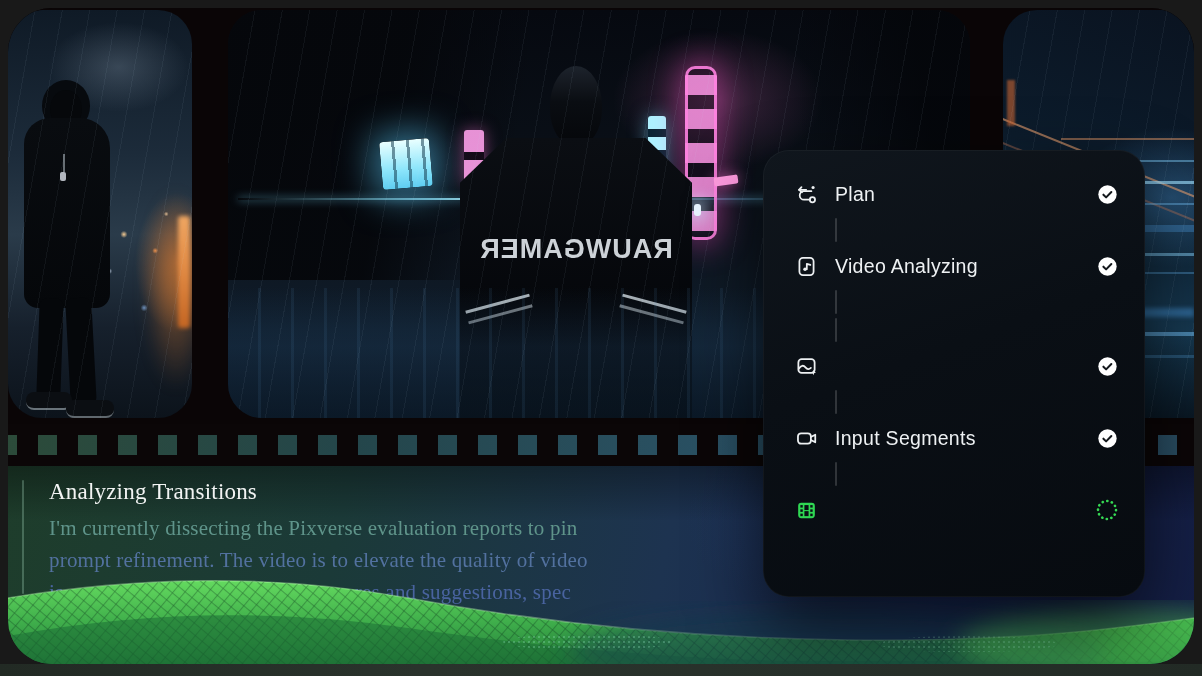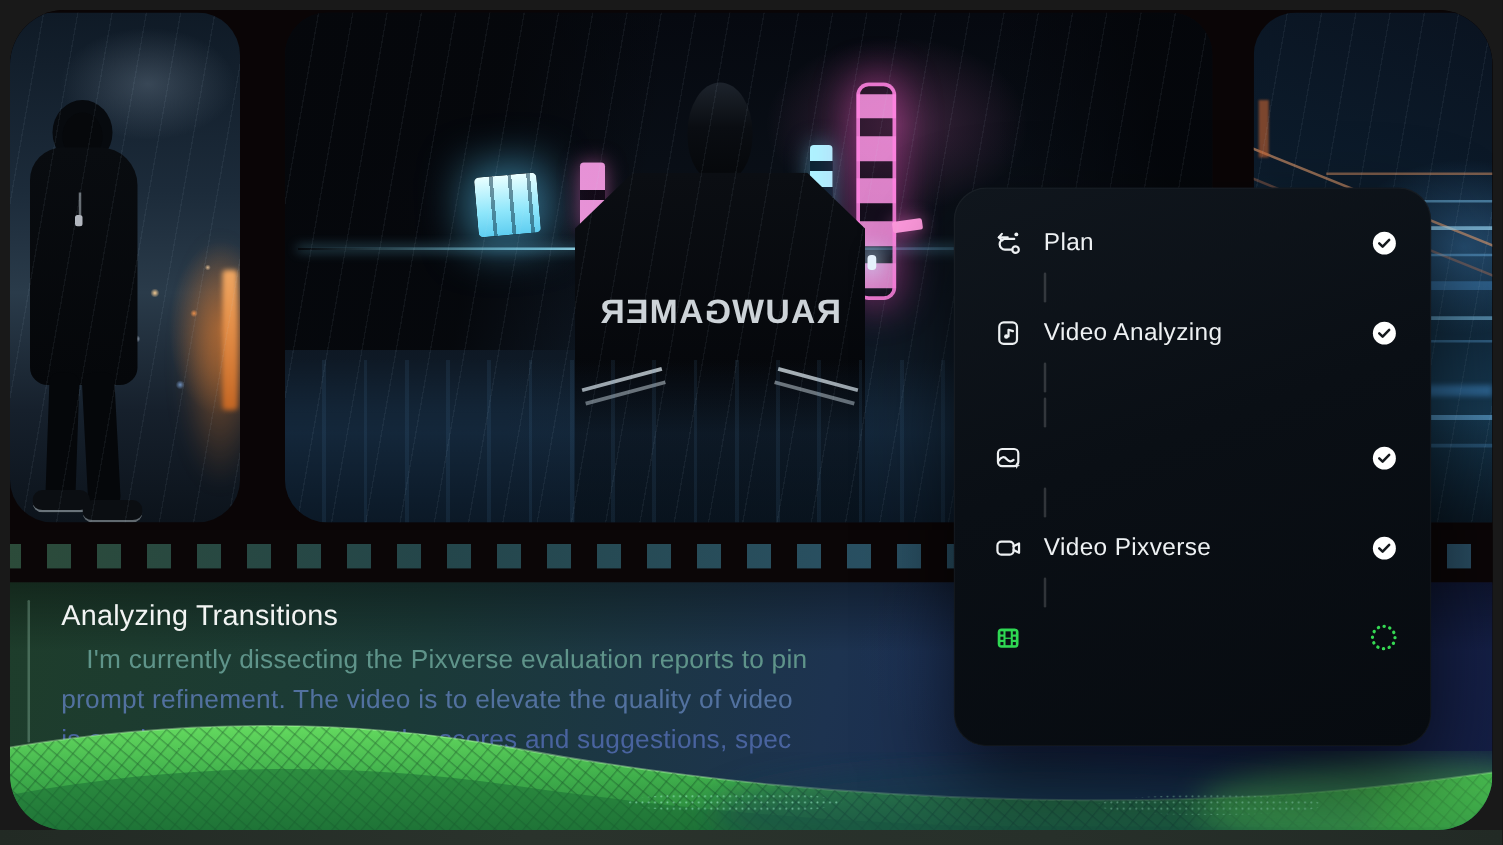--- a/index.html
+++ b/index.html
@@ -112,30 +112,30 @@
   
   .sprockets{position:absolute;left:0;top:416px;width:100%;height:44px;background:#0b0607;}
   .sprockets::after{content:"";position:absolute;left:-10px;right:0;top:11px;height:20px;
     background:linear-gradient(90deg,#2c4b39 0%,#24464b 30%,#2a5164 60%,#20405a 85%,#2a4e62 100%);
     -webkit-mask:repeating-linear-gradient(90deg,#000 0 19px,transparent 19px 40px);
             mask:repeating-linear-gradient(90deg,#000 0 19px,transparent 19px 40px);}
   
   .transcript{position:absolute;left:0;top:458px;width:100%;height:198px;overflow:hidden;
     background:
       radial-gradient(320px 150px at 76% 28%, rgba(40,70,140,.35), transparent 70%),
-      linear-gradient(102deg,#1e3d2b 0%,#1b3a38 28%,#1d3350 55%,#182653 78%,#141e44 100%);}
+      linear-gradient(102deg,#1e3d2b 0%,#1b3a38 28%,#1d3350 55%,#182653 78%,#141e44 100%); font-family: Liberation Serif, serif;}
   .transcript::before{content:"";position:absolute;inset:0;
     background:linear-gradient(180deg,rgba(0,0,0,.35),transparent 28%);}
   .scroll-line{position:absolute;left:14px;top:14px;width:2px;height:114px;
     background:rgba(180,230,205,.28);border-radius:2px;}
   .t-title{position:absolute;left:41px;top:13px;font-size:23px;font-weight:500;
     color:#f2f4f3;letter-spacing:.2px;}
   .t-lines{position:absolute;left:41px;top:46px;width:1120px;}
   .t-line{height:32px;line-height:32px;font-size:21px;letter-spacing:.2px;white-space:nowrap;}
-  .l1{color:#5f948a;margin-left:20px;}
+  .l1{color:#5f948a;}
   .l2{color:#52719f;}
   .l3{color:#49639f;filter:blur(.4px);}
   .l4{color:#44589b;filter:blur(1px);opacity:.6;}
   .mesh{position:absolute;left:0;bottom:0;width:100%;height:198px;}
   
   .panel{position:absolute;left:755px;top:142px;width:382px;height:447px;border-radius:26px;
     background:linear-gradient(160deg,#10161d 0%,#0a0f15 45%,#070b10 100%);
     box-shadow:0 30px 70px rgba(0,0,0,.65),0 0 0 1px rgba(255,255,255,.04) inset;
     padding:24px 26px 0 30px;box-sizing:border-box;}
   .step-row{display:flex;align-items:center;height:40px;}
@@ -317,21 +317,21 @@
       </div>
       <div class="step-connector"></div>
 
       <div class="step-row">
         <span class="step-icon">
           <svg width="25" height="25" viewBox="0 0 24 24" fill="none" stroke="currentColor" stroke-width="1.7" stroke-linecap="round" stroke-linejoin="round">
             <rect x="3.8" y="7" width="12.4" height="10" rx="3"></rect>
             <path d="M16.2 10.6l4.2-2.2v7.2l-4.2-2.2"></path>
           </svg>
         </span>
-        <span class="step-label">Video Pixverse</span>
+        <span class="step-label">Input Segments</span>
         <span class="step-status">
           <svg width="21" height="21" viewBox="0 0 24 24">
               <circle cx="12" cy="12" r="10.5" fill="#ffffff"></circle>
             <path d="M7.3 12.2l3.1 3.1 6-6.2" stroke="#14181c" stroke-width="2.3" fill="none" stroke-linecap="round" stroke-linejoin="round"></path>
             </svg>
         </span>
       </div>
       <div class="step-connector"></div>
 
       <div class="step-row">

